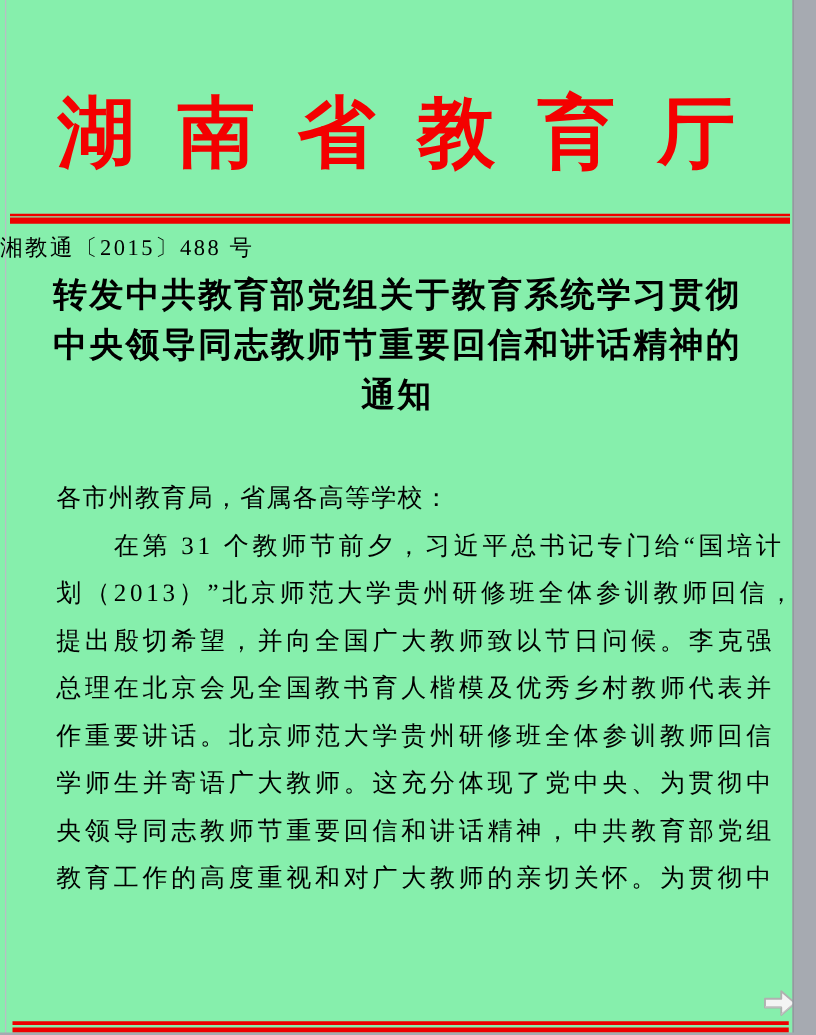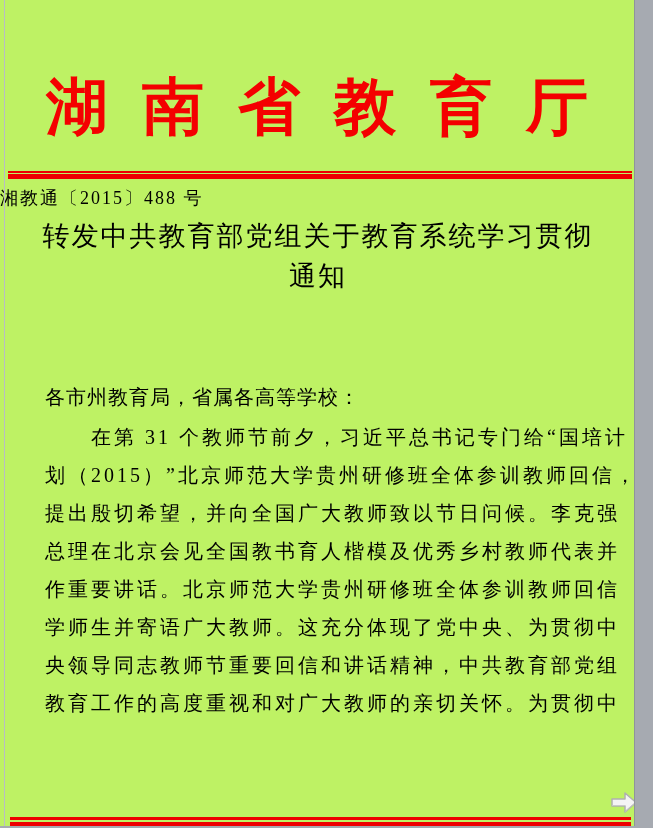--- a/index.html
+++ b/index.html
@@ -1,21 +1,21 @@
 <!DOCTYPE html>
 <html><head>
 <meta charset="utf-8">
 <style>
   html,body{margin:0;padding:0;}
   body{
     width:653px;height:828px;position:relative;overflow:hidden;
     background:#ffffff;
     font-family:"Liberation Serif", serif;
   }
-  .viewport{position:absolute;left:0;top:0;width:653px;height:828px;background:#bef264;}
+  .viewport{position:absolute;left:0;top:0;width:653px;height:828px;background:#86efac;}
   
   .edge-left{position:absolute;left:4px;top:0;width:1px;height:828px;background:#b9bdc4;}
   .edge-right{position:absolute;left:634px;top:0;width:19px;height:828px;background:#a6aab1;border-left:1px solid #8f949b;}
   .edge-bottom{position:absolute;left:0;top:826px;width:653px;height:2px;background:#a6aab1;}
 
   
   .agency{
     position:absolute;left:0;top:64px;width:634px;height:86px;
     color:#f40000;font-size:62px;font-weight:bold;line-height:86px;
     text-align:center;letter-spacing:34px;padding-left:34px;box-sizing:border-box;
@@ -26,31 +26,31 @@
 
   .doc-number{
     position:absolute;left:0;top:186px;width:610px;height:24px;
     text-align:left;font-size:18px;letter-spacing:2px;color:#000;line-height:24px;
     white-space:nowrap;
   }
 
   .doc-title{position:absolute;left:20px;top:216px;width:594px;}
   .doc-title .t-line{
     height:40px;line-height:40px;text-align:center;
-    font-size:27px;font-weight:normal;color:#000;
+    font-size:27px;font-weight:bold;color:#000;
     letter-spacing:2px;padding-left:2px;white-space:nowrap;
   }
 
   .body-text{position:absolute;left:45px;top:380px;width:562px;}
   .b-line{
     height:38px;line-height:38px;font-size:20px;color:#000;
     letter-spacing:3px;white-space:nowrap;
   }
   .b-line.indent{padding-left:46px;}
-  .b-line.salutation{letter-spacing:1px;font-family:Liberation Mono, monospace;}
+  .b-line.salutation{letter-spacing:1px;}
 
   .rule-bottom-thin{position:absolute;left:10px;top:817px;width:621px;height:3px;background:#ee0000;}
   .rule-bottom-thick{position:absolute;left:10px;top:822px;width:621px;height:4px;background:#ee0000;}
 
   .next-arrow{
     position:absolute;left:611px;top:792px;width:27px;height:22px;cursor:pointer;
   }
 </style>
 </head>
 <body>
@@ -59,27 +59,28 @@
 
   <div class="agency">湖南省教育厅</div>
 
   <div class="rule-top-thin"></div>
   <div class="rule-top-thick"></div>
 
   <div class="doc-number">湘教通〔2015〕488 号</div>
 
   <div class="doc-title">
     <div class="t-line">转发中共教育部党组关于教育系统学习贯彻</div>
+    <div class="t-line">中央领导同志教师节重要回信和讲话精神的</div>
     <div class="t-line">通知</div>
   </div>
 
   <div class="body-text">
     <div class="b-line salutation">各市州教育局，省属各高等学校：</div>
     <div class="b-line indent">在第 31 个教师节前夕，习近平总书记专门给“国培计</div>
-    <div class="b-line">划（2015）”北京师范大学贵州研修班全体参训教师回信，</div>
+    <div class="b-line">划（2013）”北京师范大学贵州研修班全体参训教师回信，</div>
     <div class="b-line">提出殷切希望，并向全国广大教师致以节日问候。李克强</div>
     <div class="b-line">总理在北京会见全国教书育人楷模及优秀乡村教师代表并</div>
     <div class="b-line">作重要讲话。北京师范大学贵州研修班全体参训教师回信</div>
     <div class="b-line">学师生并寄语广大教师。这充分体现了党中央、为贯彻中</div>
     <div class="b-line">央领导同志教师节重要回信和讲话精神，中共教育部党组</div>
     <div class="b-line">教育工作的高度重视和对广大教师的亲切关怀。为贯彻中</div>
   </div>
 
   <div class="rule-bottom-thin"></div>
   <div class="rule-bottom-thick"></div>

